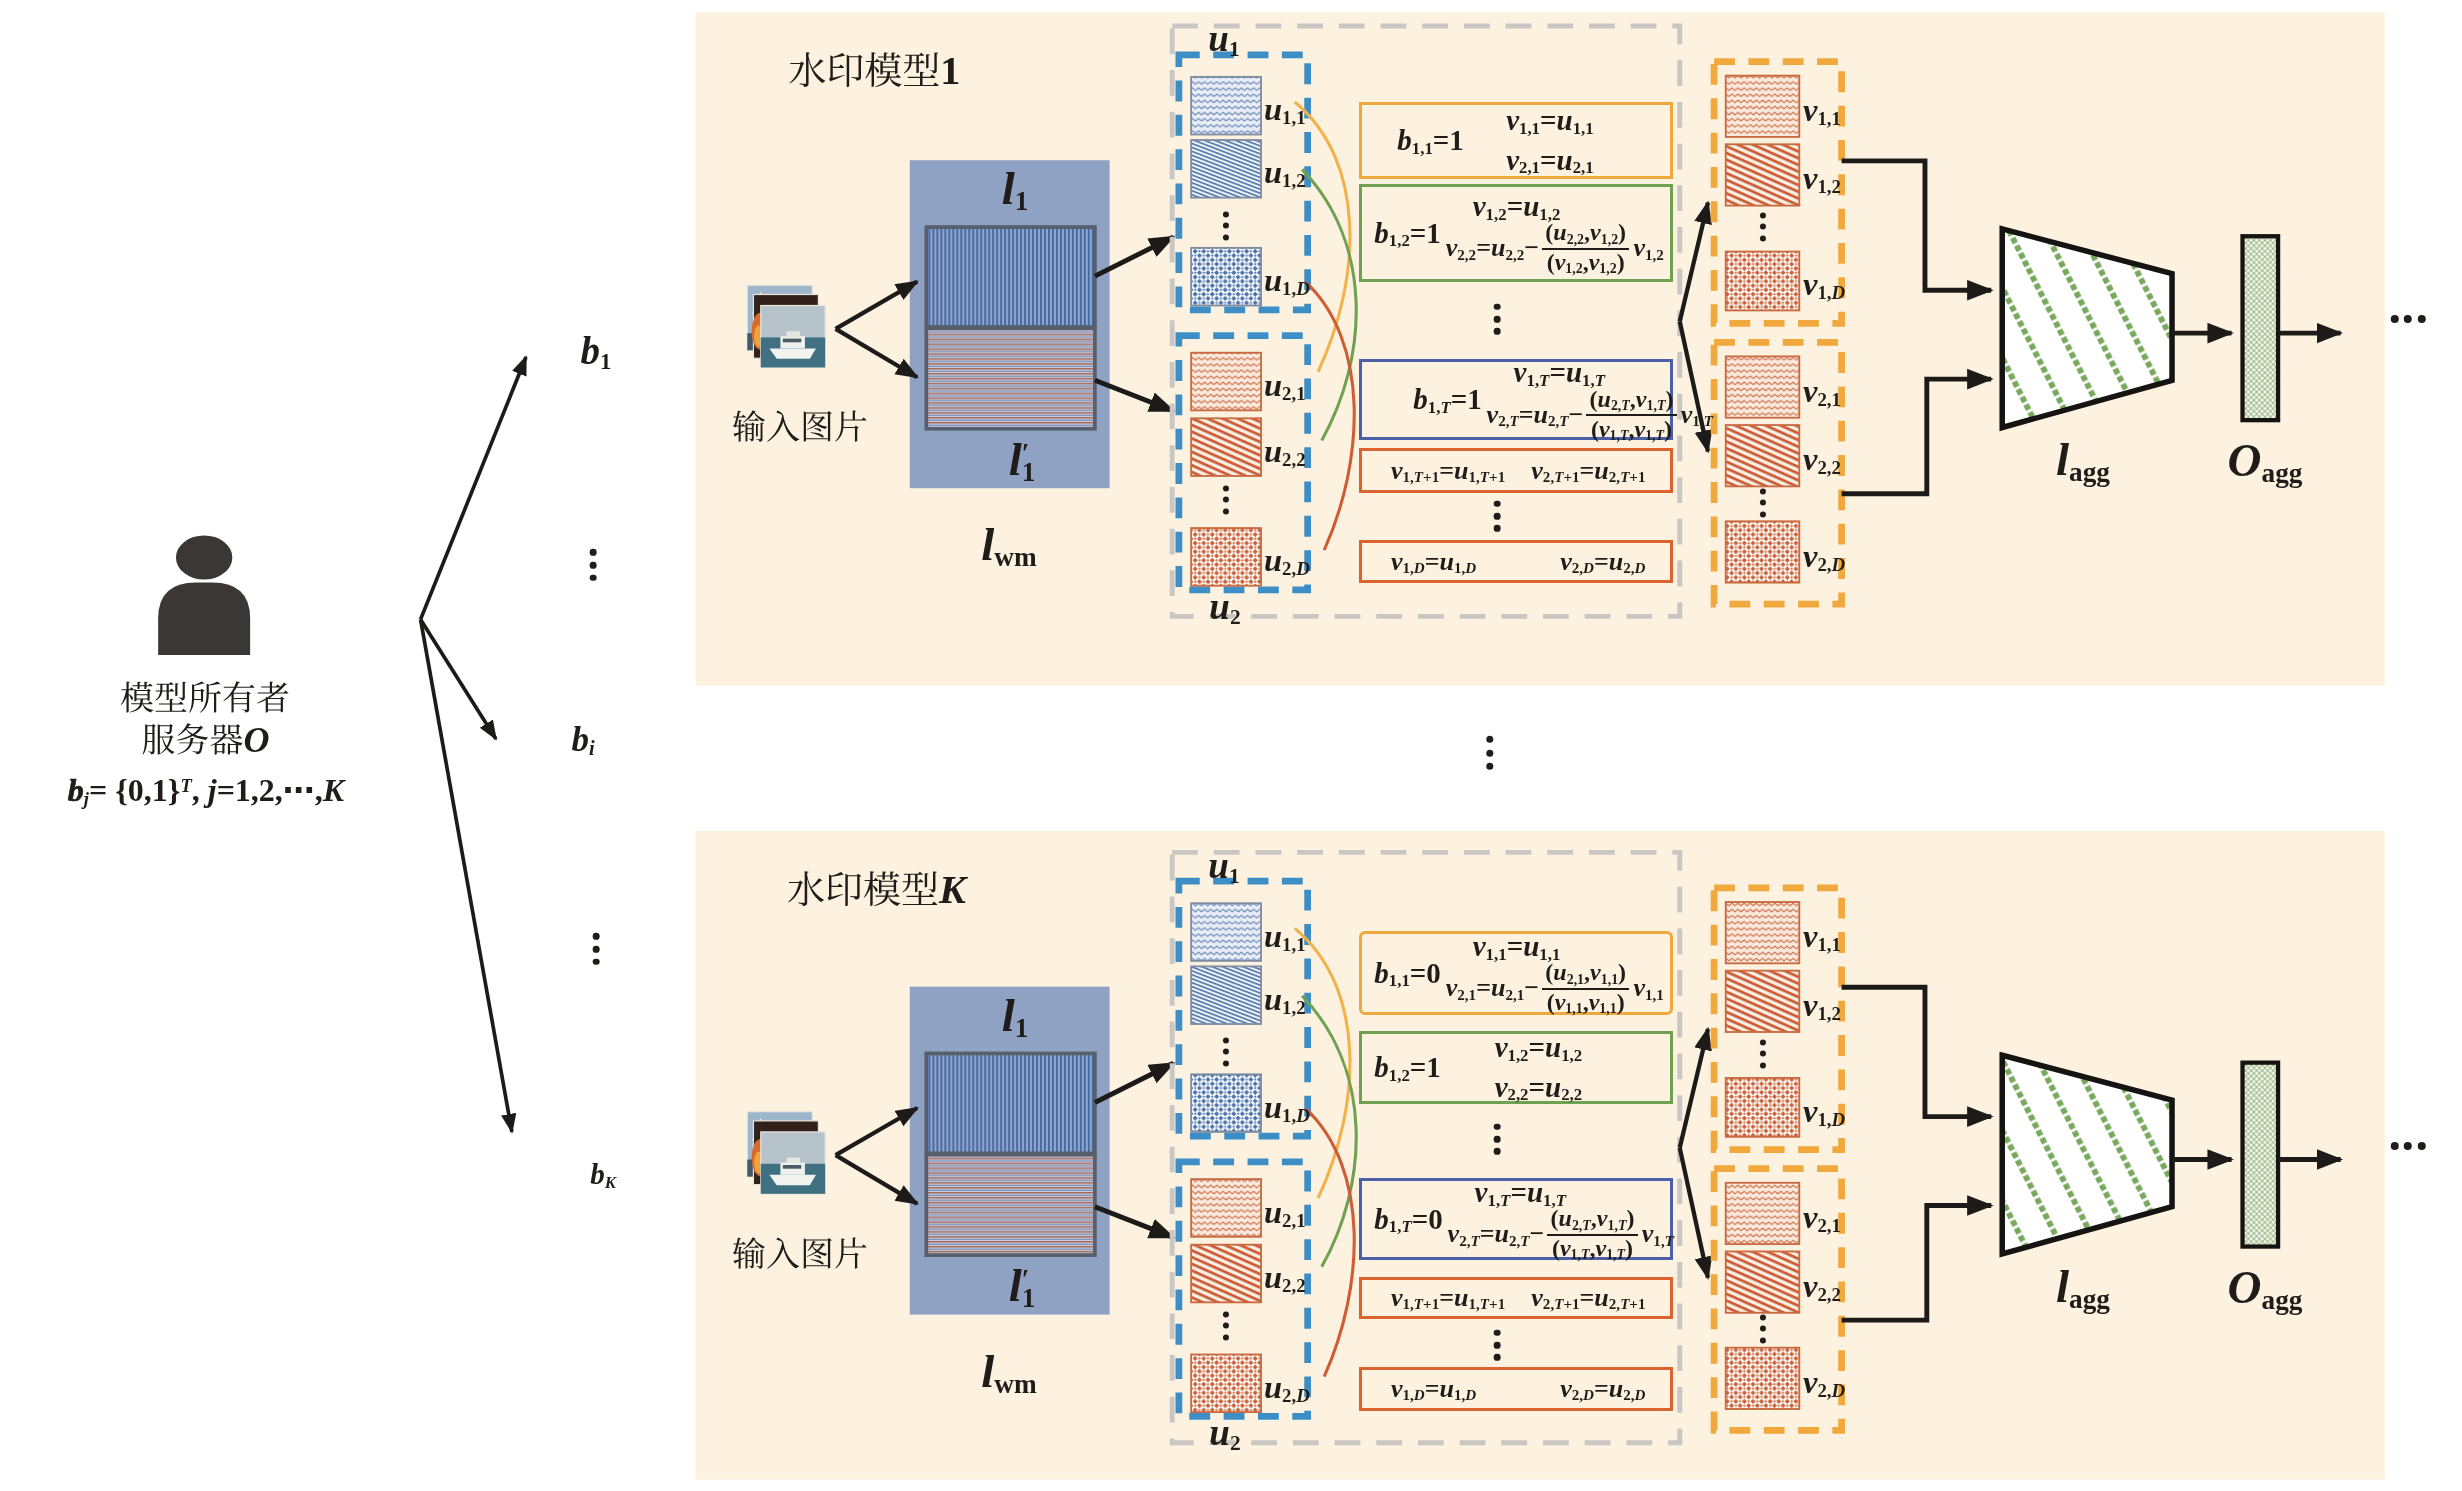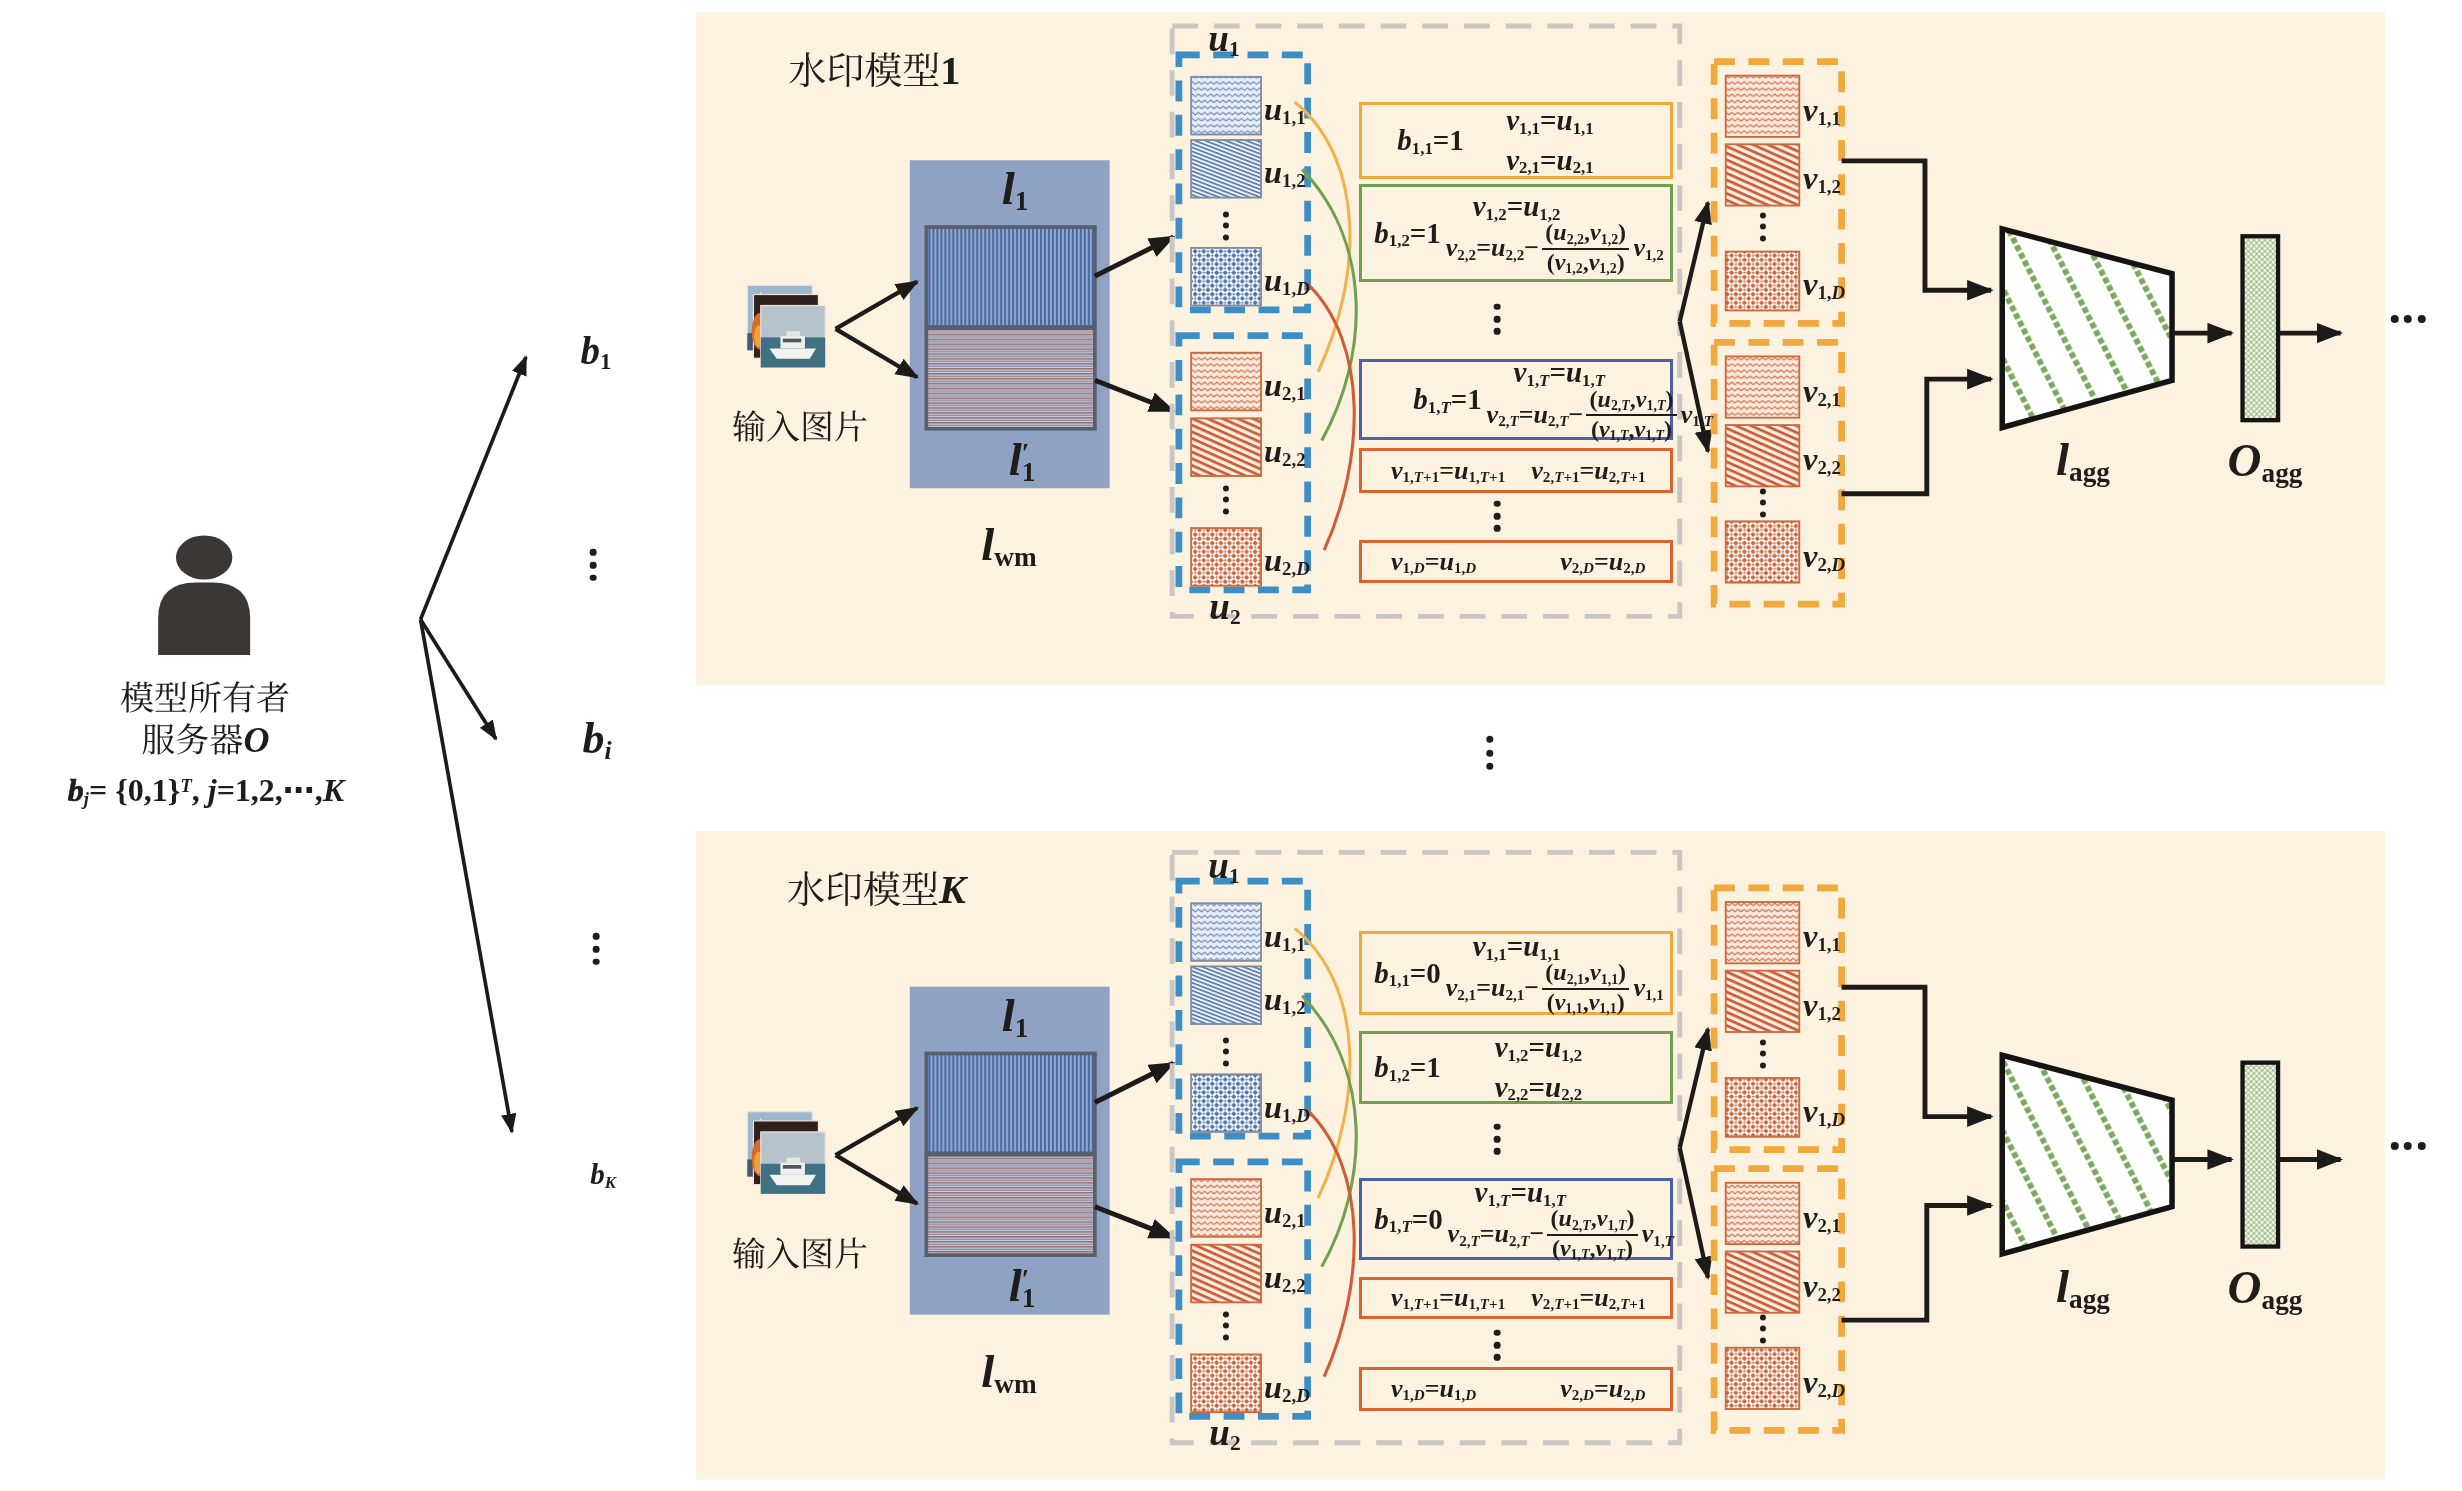--- a/index.html
+++ b/index.html
@@ -211,21 +211,21 @@
       </svg></div>
 <div class="lbl cjk" style="left:206px;top:740px;font-size:34px;"><svg class="cjkg" viewBox="0 -880 1000 1000">
         <path transform="scale(1,-1)" d="M481 781V-79H491C523 -79 544 -62 544 -56V423H610C631 303 666 204 717 123C673 58 619 1 551 -45L562 -59C637 -20 696 28 744 82C789 22 844 -27 911 -67C924 -35 947 -16 976 -13L979 -3C904 29 838 74 783 132C845 218 882 315 906 415C928 417 939 420 946 429L875 493L833 452H625H544V752H835C833 662 829 607 817 595C812 589 804 587 788 587C770 587 704 593 668 595L667 578C700 575 739 566 752 557C765 547 769 532 769 515C805 515 837 522 858 539C888 563 896 629 899 745C918 748 929 753 935 760L862 819L826 781H557L481 814ZM837 423C820 336 791 251 748 173C694 242 655 325 631 423ZM175 752H323V557H175ZM112 781V485C112 298 110 94 36 -70L54 -79C132 28 160 164 170 294H323V27C323 12 318 6 300 6C283 6 193 13 193 13V-3C233 -8 256 -16 269 -27C281 -37 286 -55 289 -75C376 -66 386 -33 386 19V742C404 746 419 753 425 760L346 821L314 781H187L112 814ZM175 528H323V323H172C175 380 175 435 175 485Z"></path>
       </svg><svg class="cjkg" viewBox="0 -880 1000 1000">
         <path transform="scale(1,-1)" d="M556 399 446 415C444 368 438 323 427 280H114L123 251H419C377 115 278 5 55 -65L62 -79C332 -16 445 102 492 251H738C728 127 709 40 687 20C678 12 668 10 650 10C629 10 551 17 505 21V4C545 -2 588 -12 604 -22C620 -33 624 -51 624 -70C666 -70 703 -59 728 -40C769 -7 794 95 804 243C824 244 837 250 844 257L768 320L729 280H501C509 311 514 342 518 375C539 376 552 383 556 399ZM462 812 355 843C301 717 189 572 74 491L86 478C167 520 246 584 311 654C351 593 402 542 463 501C345 433 200 382 40 349L47 332C229 356 386 402 514 470C623 410 757 374 908 352C916 386 936 407 967 413V425C824 436 688 461 573 504C654 555 722 616 775 688C802 689 813 691 822 700L748 771L697 729H374C392 753 409 777 423 801C449 798 458 802 462 812ZM511 530C436 567 372 613 327 672L350 699H690C645 635 584 579 511 530Z"></path>
       </svg><svg class="cjkg" viewBox="0 -880 1000 1000">
         <path transform="scale(1,-1)" d="M605 526C635 501 670 461 685 431C745 397 786 507 616 540V555H802V507H811C832 507 863 522 864 527V735C884 739 901 747 907 755L828 817L792 777H621L554 806V515H563C579 515 595 521 605 526ZM205 503V555H381V523H390C406 523 427 531 437 538C418 499 393 459 361 420H44L53 391H336C264 311 163 237 28 185L36 172C79 185 119 199 156 215V-84H165C191 -84 217 -70 217 -64V-12H382V-57H392C413 -57 443 -42 444 -35V190C464 194 480 201 487 209L408 269L372 231H222L207 238C296 282 365 335 418 391H584C634 331 694 281 781 241L771 231H611L544 261V-79H554C580 -79 606 -65 606 -59V-12H781V-62H791C811 -62 843 -47 844 -41V189C860 192 873 198 881 204L937 188C942 221 955 245 973 252L975 263C806 283 693 328 613 391H933C947 391 956 396 959 407C926 438 872 480 872 480L823 420H443C463 444 481 469 495 494C515 492 529 496 534 508L442 543L443 736C462 740 478 748 485 755L406 816L371 777H210L144 807V482H153C179 482 205 497 205 503ZM781 201V18H606V201ZM382 201V18H217V201ZM802 747V584H616V747ZM381 747V584H205V747Z"></path>
       </svg><span class="math"><i>O</i></span></div>
 <div class="lbl math" style="left:206px;top:790px;font-size:32px;"><b><i>b</i></b><sub><i>j</i></sub>= {0,1}<sup><i>T</i></sup>, <i>j</i>=1,2,⋯,<i>K</i></div>
 <div class="lbl math" style="left:596px;top:350px;font-size:39px;"><i>b</i><sub>1</sub></div>
-<div class="lbl math" style="left:597px;top:739px;font-size:44px;"><i>b</i><sub><i>i</i></sub></div>
+<div class="lbl math" style="left:583px;top:739px;font-size:35px;"><i>b</i><sub><i>i</i></sub></div>
 <div class="lbl math" style="left:603px;top:1174px;font-size:29px;"><i>b</i><sub><i>K</i></sub></div>
 <div class="vdots" style="left:593px;top:565px;--d:6.7px;--g:6.1px">
       <span class="dot"></span>
       <span class="dot"></span>
       <span class="dot"></span>
     </div>
 <div class="vdots" style="left:596px;top:949px;--d:6.7px;--g:6.1px">
       <span class="dot"></span>
       <span class="dot"></span>
       <span class="dot"></span>
@@ -400,21 +400,21 @@
       <span class="dot"></span>
       <span class="dot"></span>
     </div>
 <div class="lbl math" style="left:2083px;top:1286px;font-size:47px;"><i>l</i><sub><span>agg</span></sub></div>
 <div class="lbl math" style="left:2265px;top:1287px;font-size:47px;"><i>O</i><sub><span>agg</span></sub></div>
 <div class="hdots" style="left:2408px;top:1146px;--d:8px;--g:5.5px">
       <span class="dot"></span>
       <span class="dot"></span>
       <span class="dot"></span>
     </div>
-<div class="fbox" style="left: 1359px; top: 931px; width: 314px; height: 84px; border-color: rgb(237, 169, 61);">
+<div class="fbox" style="left: 1359px; top: 931px; width: 314px; height: 84px; border-color: rgb(237, 169, 61); border-radius: 6px;">
       <div class="fcond math"><i>b</i><sub>1,1</sub>=0</div>
       <div class="fcol fcol-left">
         <div class="math bl1"><i>v</i><sub>1,1</sub>=<i>u</i><sub>1,1</sub></div>
         <div class="bl2">
           <span class="math"><i>v</i><sub>2,1</sub>=<i>u</i><sub>2,1</sub>−</span>
           <span class="frac">
             <span class="math fnum">(<i>u</i><sub>2,1</sub>,<i>v</i><sub>1,1</sub>)</span>
             <span class="math fden">(<i>v</i><sub>1,1</sub>,<i>v</i><sub>1,1</sub>)</span>
           </span>
           <span class="math fpost"><i>v</i><sub>1,1</sub></span>

